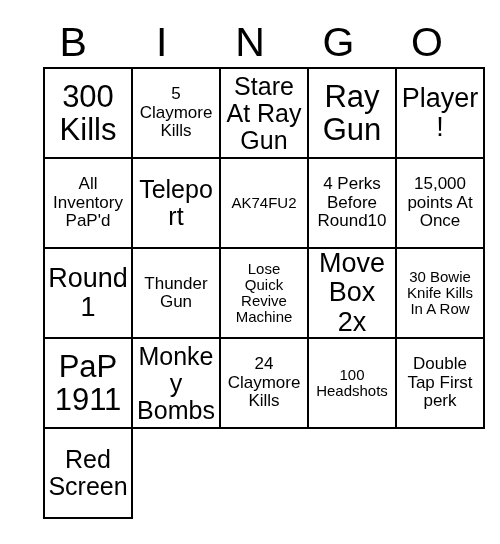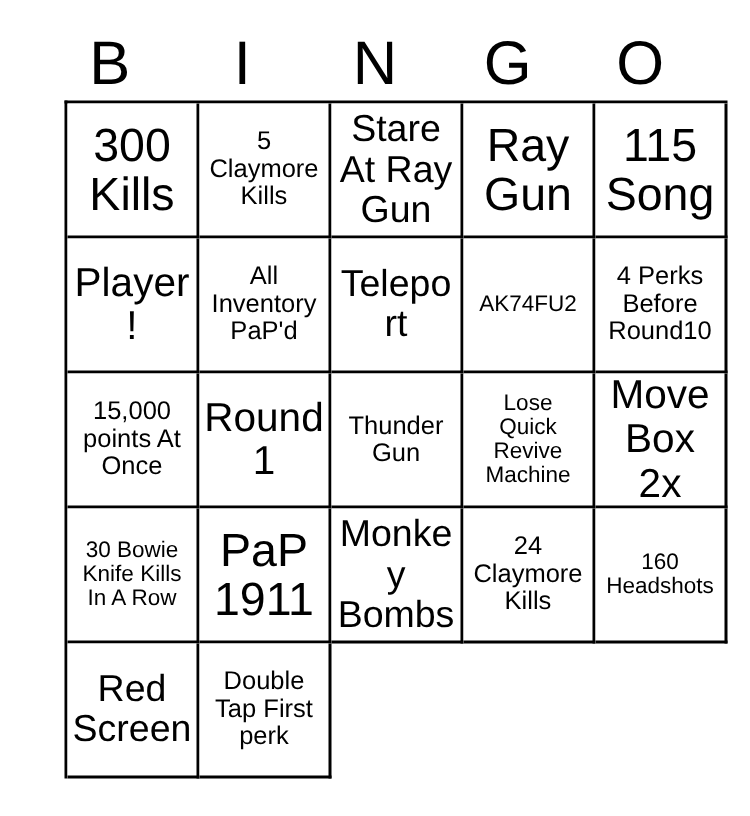--- a/index.html
+++ b/index.html
@@ -105,24 +105,20 @@
       </div>
     <div class="cell">
         <span class="cell-text sz-md">Stare
 At Ray
 Gun</span>
       </div>
     <div class="cell">
         <span class="cell-text sz-xl">Ray
 Gun</span>
       </div>
-    <div class="cell">
-        <span class="cell-text sz-xl">115
-Song</span>
-      </div>
 
     <div class="cell">
         <span class="cell-text sz-lg">Player!</span>
       </div>
     <div class="cell">
         <span class="cell-text sz-sm">All
 Inventory
 PaP'd</span>
       </div>
     <div class="cell">
@@ -174,27 +170,27 @@
     <div class="cell">
         <span class="cell-text sz-md">Monkey
 Bombs</span>
       </div>
     <div class="cell">
         <span class="cell-text sz-sm">24
 Claymore
 Kills</span>
       </div>
     <div class="cell">
-        <span class="cell-text sz-xs">160
+        <span class="cell-text sz-xs">100
 Headshots</span>
-      </div>
-    <div class="cell">
-        <span class="cell-text sz-md">Red
-Screen</span>
       </div>
     <div class="cell">
         <span class="cell-text sz-sm">Double
 Tap First
 perk</span>
       </div>
+    <div class="cell">
+        <span class="cell-text sz-md">Red
+Screen</span>
+      </div>
 
   </div>
 </div>
 
 </body></html>

